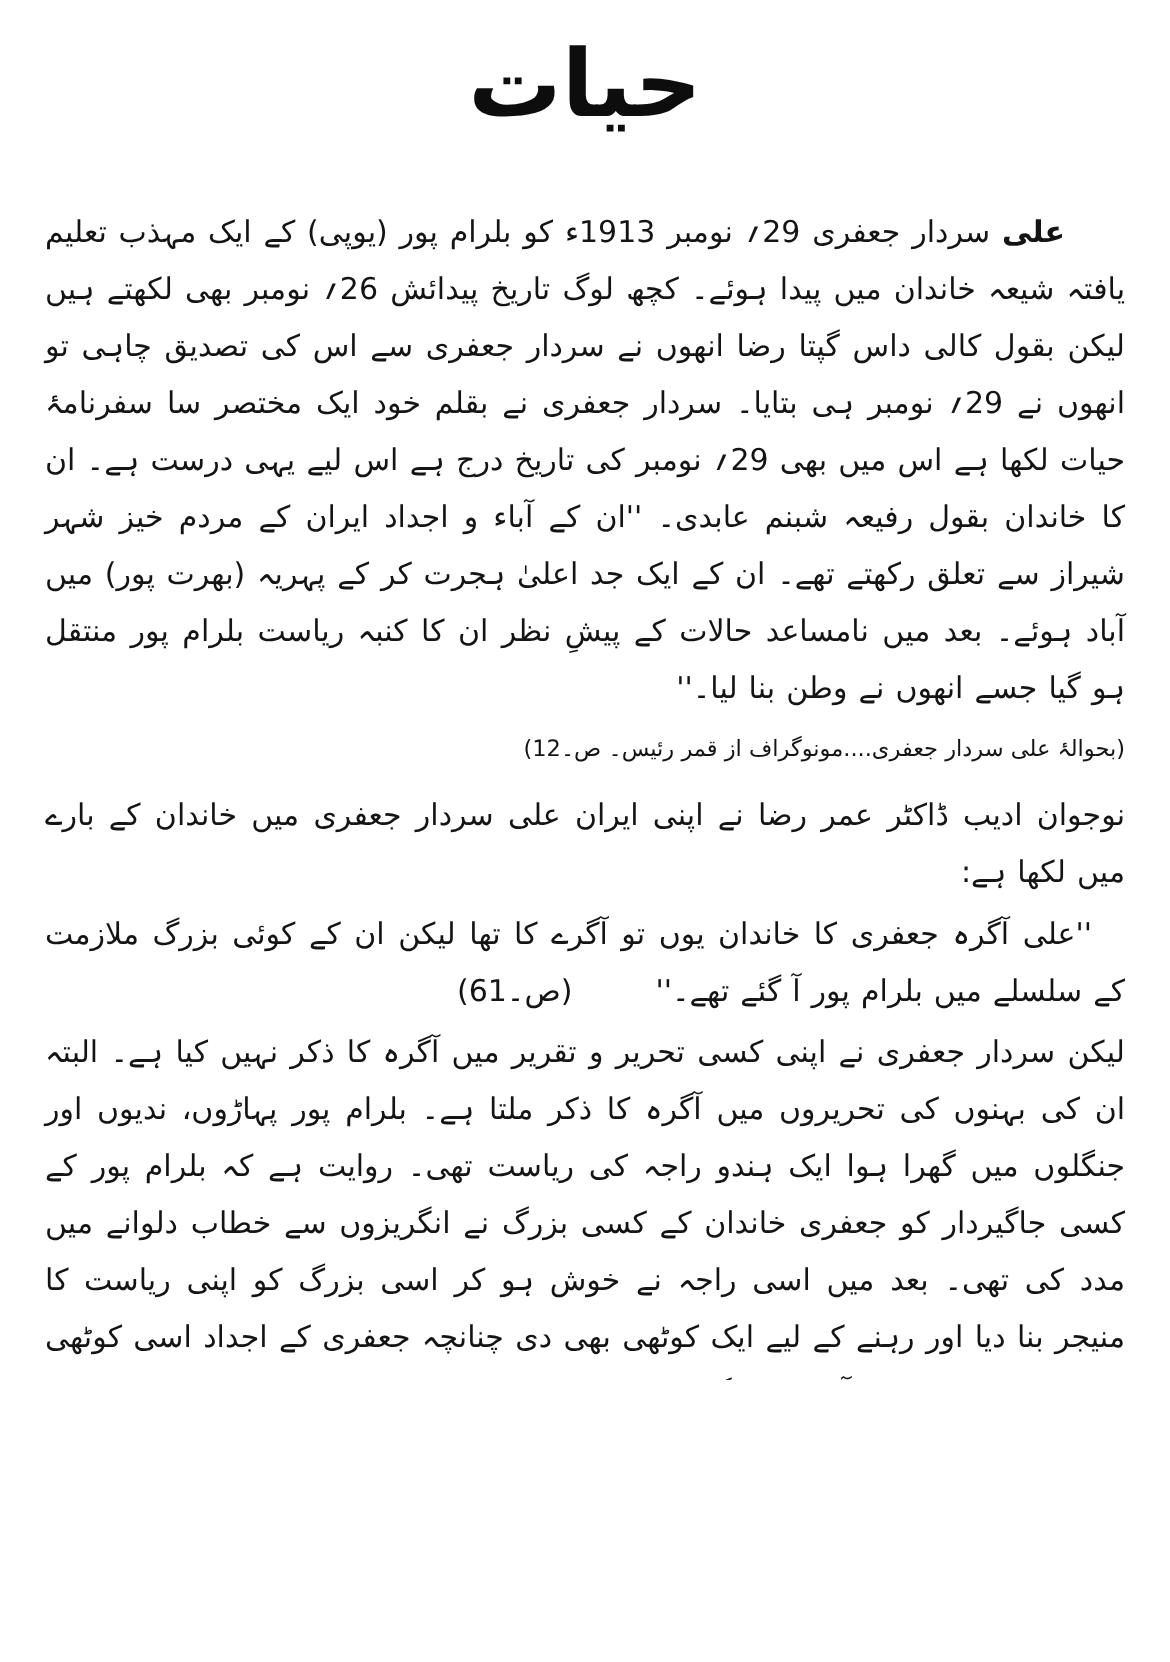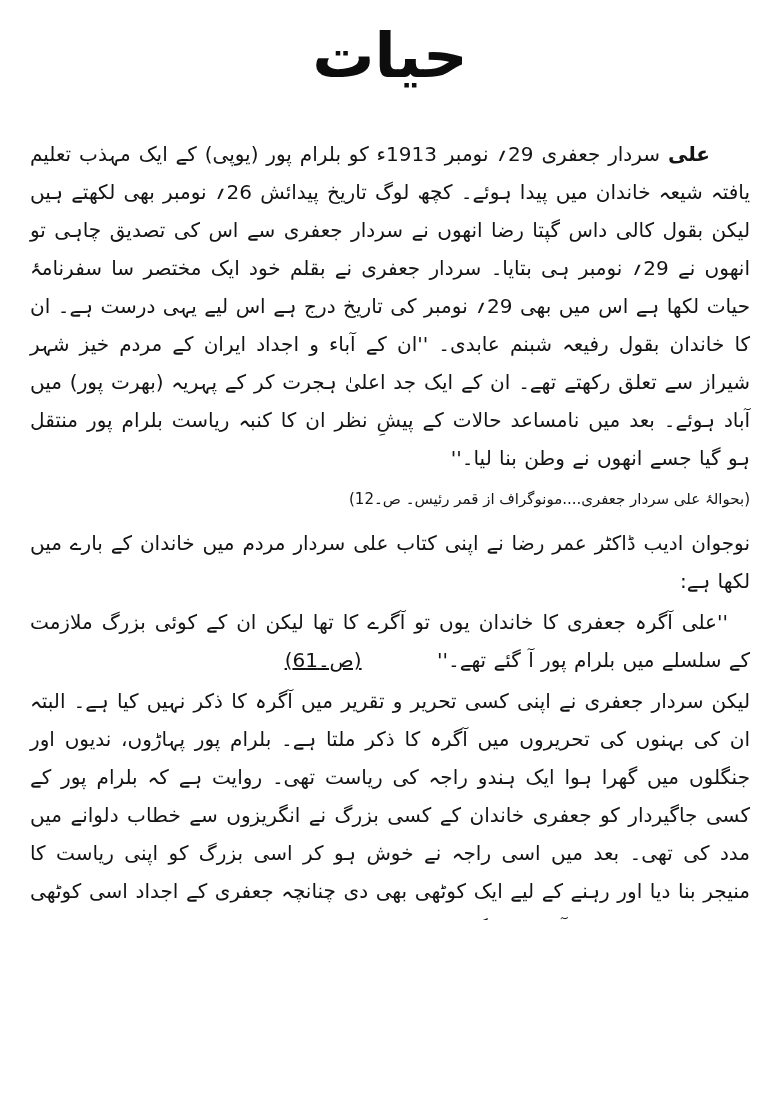--- a/index.html
+++ b/index.html
@@ -44,40 +44,39 @@
   .citation {
     font-size: 15px;
     line-height: 38px;
     text-align: right;
     margin: 3px 0 6px 0;
   }
   .quote {
     text-indent: 22px;
   }
   .pageref {
-    margin-right: 68px;
+    margin-right: 48px;
     white-space: nowrap;
-    text-decoration: underline;
   }
 </style>
 </head>
 <body>
 
 <div class="page">
 
   <h1 class="title">حیات</h1>
 
   <p class="para indent">
     <b class="lead">علی</b>
     <span>سردار جعفری 29؍ نومبر 1913ء کو بلرام پور (یوپی) کے ایک مہذب تعلیم یافتہ شیعہ خاندان میں پیدا ہوئے۔ کچھ لوگ تاریخ پیدائش 26؍ نومبر بھی لکھتے ہیں لیکن بقول کالی داس گپتا رضا انھوں نے سردار جعفری سے اس کی تصدیق چاہی تو انھوں نے 29؍ نومبر ہی بتایا۔ سردار جعفری نے بقلم خود ایک مختصر سا سفرنامۂ حیات لکھا ہے اس میں بھی 29؍ نومبر کی تاریخ درج ہے اس لیے یہی درست ہے۔ ان کا خاندان بقول رفیعہ شبنم عابدی۔ ''ان کے آباء و اجداد ایران کے مردم خیز شہر شیراز سے تعلق رکھتے تھے۔ ان کے ایک جد اعلیٰ ہجرت کر کے پہریہ (بھرت پور) میں آباد ہوئے۔ بعد میں نامساعد حالات کے پیشِ نظر ان کا کنبہ ریاست بلرام پور منتقل ہو گیا جسے انھوں نے وطن بنا لیا۔''</span>
   </p>
 
   <p class="citation">(بحوالۂ علی سردار جعفری....مونوگراف از قمر رئیس۔ ص۔12)</p>
 
-  <p class="para">نوجوان ادیب ڈاکٹر عمر رضا نے اپنی کتاب علی سردار مردم میں خاندان کے بارے میں لکھا ہے:</p>
+  <p class="para">نوجوان ادیب ڈاکٹر عمر رضا نے اپنی ایران علی سردار جعفری میں خاندان کے بارے میں لکھا ہے:</p>
 
   <p class="para quote">
     <span>''علی آگرہ جعفری کا خاندان یوں تو آگرے کا تھا لیکن ان کے کوئی بزرگ ملازمت کے سلسلے میں بلرام پور آ گئے تھے۔''</span>
     <span class="pageref">(ص۔61)</span>
   </p>
 
   <p class="para">لیکن سردار جعفری نے اپنی کسی تحریر و تقریر میں آگرہ کا ذکر نہیں کیا ہے۔ البتہ ان کی بہنوں کی تحریروں میں آگرہ کا ذکر ملتا ہے۔ بلرام پور پہاڑوں، ندیوں اور جنگلوں میں گھرا ہوا ایک ہندو راجہ کی ریاست تھی۔ روایت ہے کہ بلرام پور کے کسی جاگیردار کو جعفری خاندان کے کسی بزرگ نے انگریزوں سے خطاب دلوانے میں مدد کی تھی۔ بعد میں اسی راجہ نے خوش ہو کر اسی بزرگ کو اپنی ریاست کا منیجر بنا دیا اور رہنے کے لیے ایک کوٹھی بھی دی چنانچہ جعفری کے اجداد اسی کوٹھی اور اسی ریاست میں آ کر بس گئے۔</p>
 
 
 </div>

